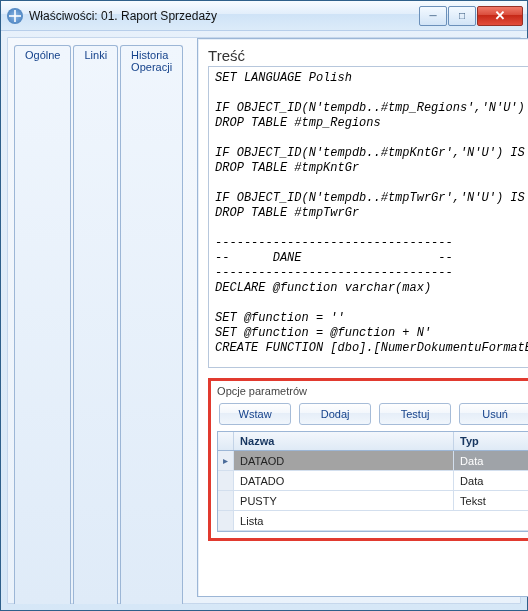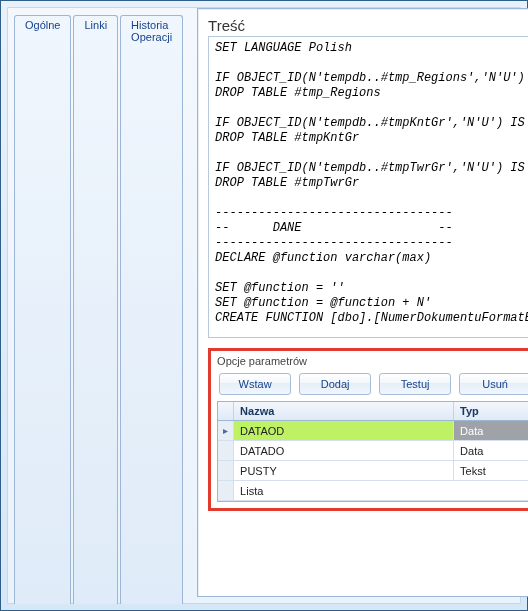--- a/index.html
+++ b/index.html
@@ -206,21 +206,21 @@
     display: flex;
     border-bottom: 1px solid #d3dfee;
     background: #fff;
     height: 20px;
     align-items: stretch;
   }
   .gc { padding: 2px 6px; border-right: 1px solid #d3dfee; font-size: 11px; color: #222; display:flex; align-items:center; }
   .gc.sel { width: 16px; padding: 0; display:flex; align-items:center; justify-content:center; background:#e8eef6; color:#4a6b99; font-size:10px; }
   .gc.c1 { width: 220px; }
   .gc.c2 { flex: 1; border-right: none; }
-  .grow.selected .gc.c1 { background: #bef264; }
+  .grow.selected .gc.c1 { background: #a3a3a3; }
   .grow.selected .gc.c2 { background: #9fa3a8; color: #fff; }
   .gsb {
     position: absolute;
     right: 1px; top: 0;
     width: 16px;
     height: 16px;
     background: #f0f0f0;
     border: 1px solid #d0d0d0;
     display:flex; align-items:center; justify-content:center;
     color:#606060; font-size:9px;
@@ -231,20 +231,29 @@
     justify-content: flex-end;
     gap: 8px;
   }
   .footer .btn { width: 56px; height: 24px; }
 </style>
 </head>
 <body>
 
 <div class="window">
 
+  <div class="titlebar">
+    <div class="appicon"></div>
+    <div class="title">Właściwości: 01. Raport Sprzedaży</div>
+    <div class="winbtns">
+      <div class="winbtn">─</div>
+      <div class="winbtn">□</div>
+      <div class="winbtn close">✕</div>
+    </div>
+  </div>
 
   <div class="client">
 
     <div class="tabstrip">
       <div class="tab">Ogólne</div>
       <div class="tab">Linki</div>
       <div class="tab">Historia Operacji</div>
     </div>
 
     <div class="tabbody">

